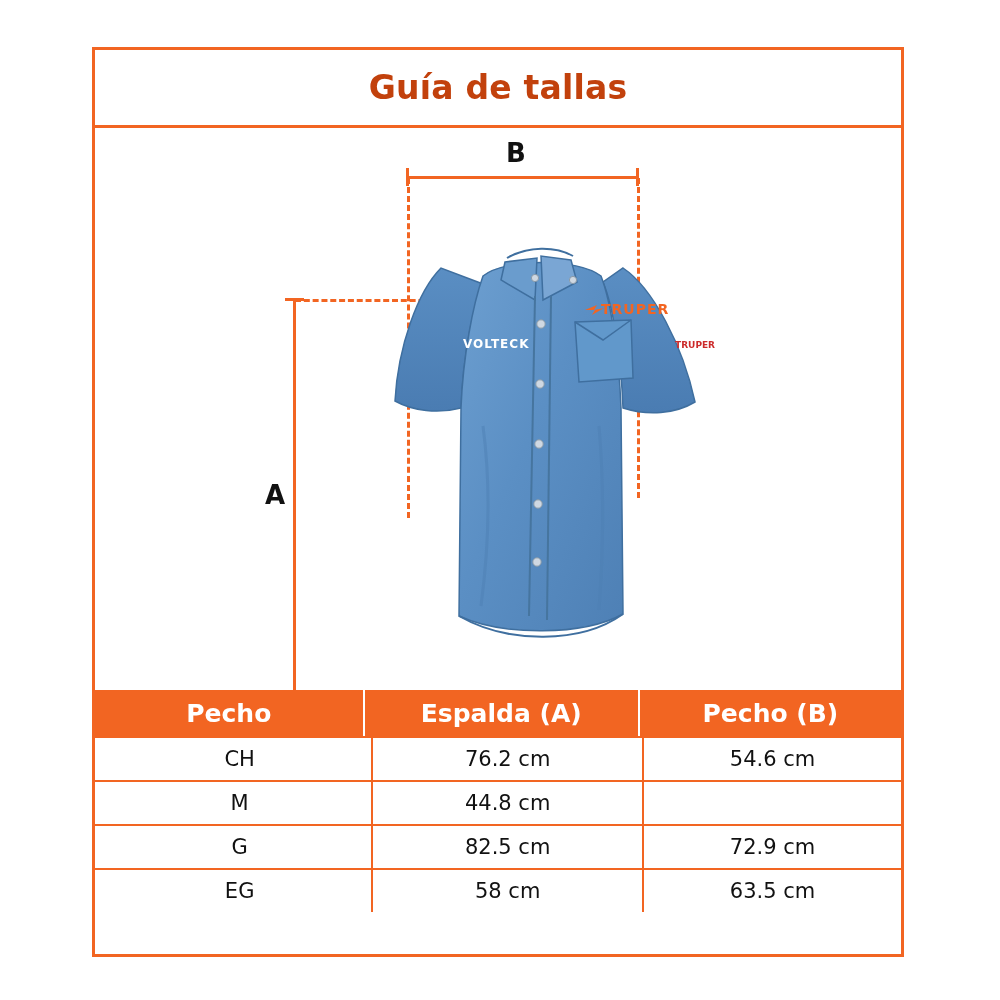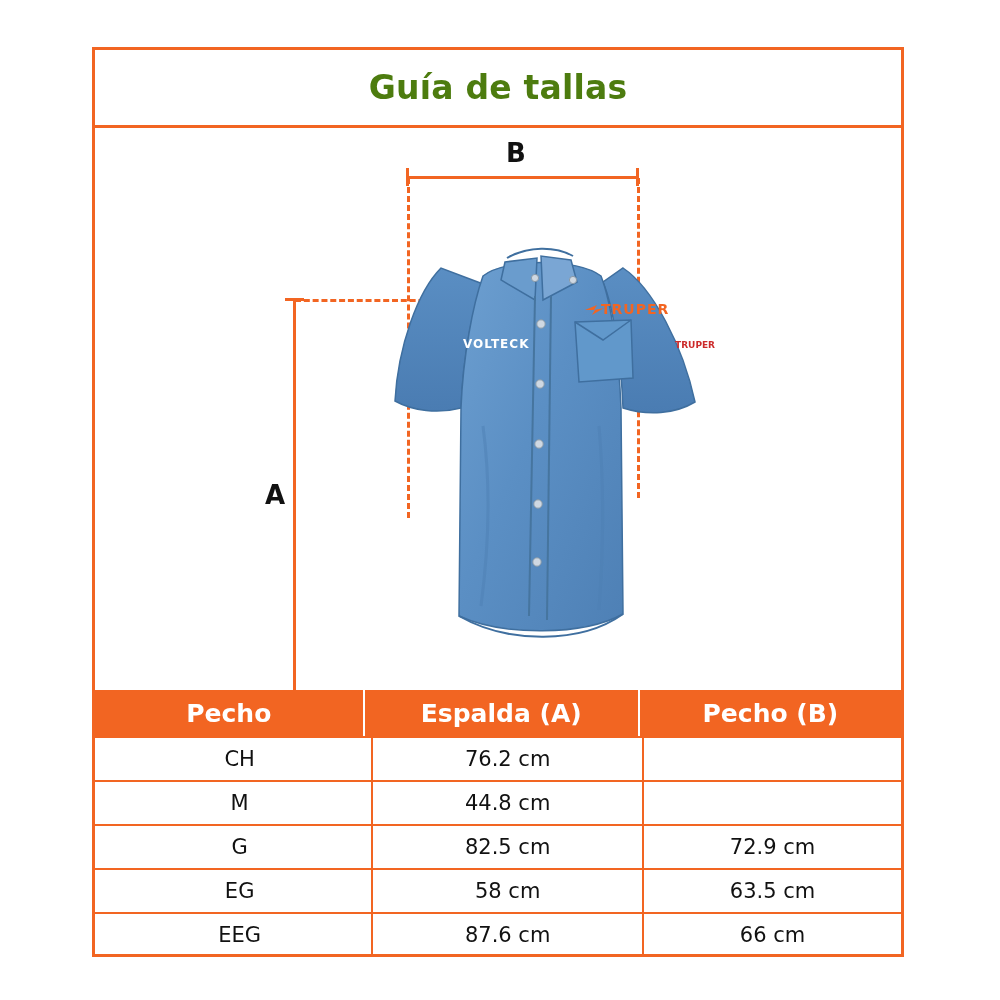--- a/index.html
+++ b/index.html
@@ -42,21 +42,21 @@
     height: 78px;
     box-sizing: border-box;
     border-bottom: 3px solid #f26522;
     display: flex;
     align-items: center;
     justify-content: center;
   }
   .title-text {
     font-size: 33px;
     font-weight: bold;
-    color: #4d7c0f;
+    color: #c2410c;
     letter-spacing: 0.2px;
   }
 
   
   .illus {
     position: absolute;
     left: 0;
     top: 78px;
     width: 100%;
     height: 562px;
@@ -231,40 +231,36 @@
     <div class="table">
       <div class="trow thead">
         <div class="cell c1">Pecho</div>
         <div class="cell c2">Espalda (A)</div>
         <div class="cell c3">Pecho (B)</div>
       </div>
 
       <div class="trow tbody-row">
         <div class="cell c1">CH</div>
         <div class="cell c2">76.2 cm</div>
+        <div class="cell c3">54.6 cm</div>
       </div>
 
       <div class="trow tbody-row">
         <div class="cell c1">M</div>
         <div class="cell c2">44.8 cm</div>
       </div>
 
       <div class="trow tbody-row">
         <div class="cell c1">G</div>
         <div class="cell c2">82.5 cm</div>
         <div class="cell c3">72.9 cm</div>
       </div>
 
       <div class="trow tbody-row">
         <div class="cell c1">EG</div>
         <div class="cell c2">58 cm</div>
         <div class="cell c3">63.5 cm</div>
       </div>
 
-      <div class="trow tbody-row">
-        <div class="cell c1">EEG</div>
-        <div class="cell c2">87.6 cm</div>
-        <div class="cell c3">66 cm</div>
-      </div>
     </div>
 
   </div>
 </div>
 
 </body></html>

